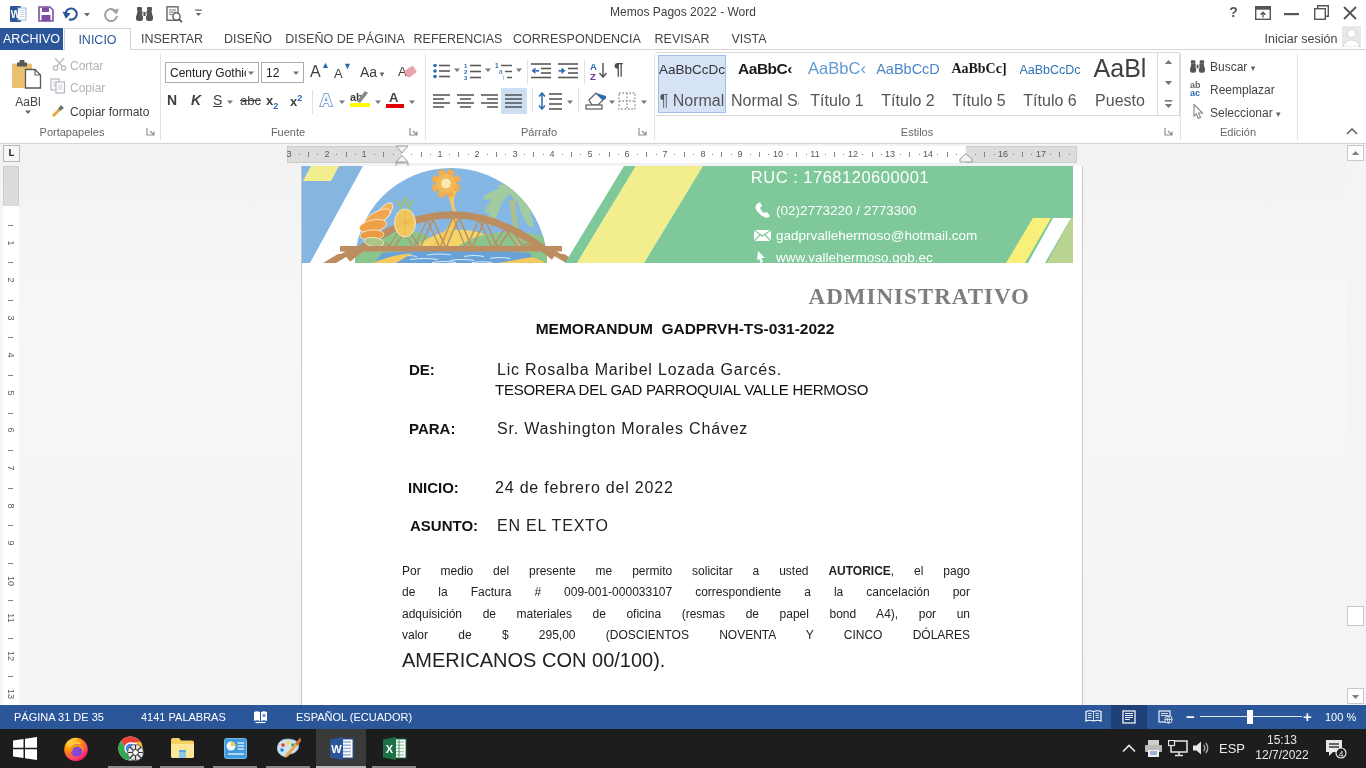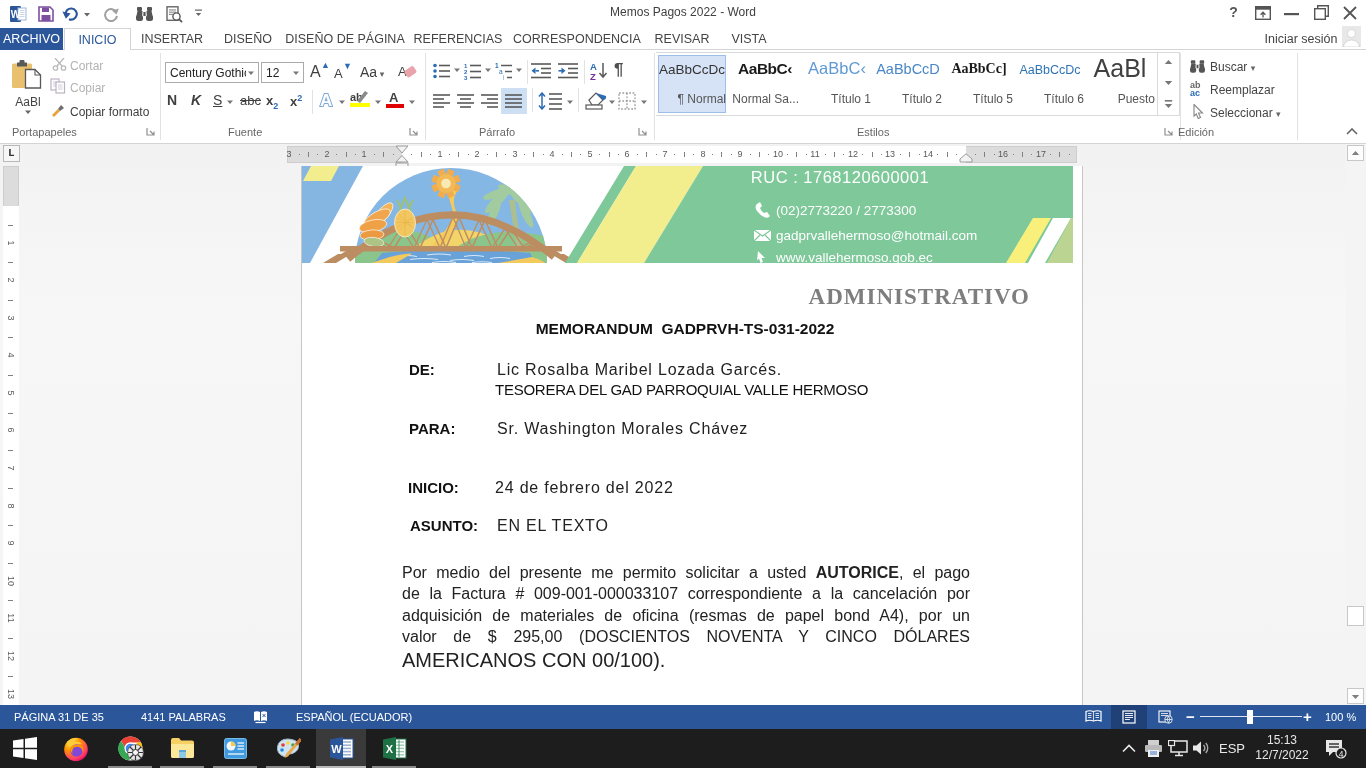--- a/index.html
+++ b/index.html
@@ -6,35 +6,35 @@
 html,body{width:1366px;height:768px;overflow:hidden}
 body{position:relative;font-family:"Liberation Sans",sans-serif;background:#fff;font-size:12px;color:#444}
 .abs{position:absolute}
 svg{display:block}
 
 #titlebar{left:0;top:0;width:1366px;height:28px;background:#fff}
 #tabrow{left:0;top:28px;width:1366px;height:22px;background:#fff}
 #tabrow .tab{position:absolute;top:0;height:22px;line-height:22px;font-size:12.5px;color:#444;text-align:center}
 #ribbon{left:0;top:50px;width:1366px;height:94px;background:#fff;border-bottom:1px solid #d4d4d4}
 .gsep{position:absolute;top:3px;width:1px;height:87px;background:#e2e2e2}
-.glabel{position:absolute;top:76px;font-size:11px;color:#666;width:120px}
+.glabel{position:absolute;top:76px;font-size:11px;color:#666;text-align:center;width:120px}
 .launch{position:absolute;top:77px;width:10px;height:10px}
 .sty{text-align:center;white-space:nowrap;overflow:hidden}
-.styl{top:42px;text-align:right;font-size:12px;color:#555;white-space:nowrap;overflow:hidden}
+.styl{top:42px;text-align:center;font-size:16px;color:#555;white-space:nowrap;overflow:hidden}
 
 #docarea{left:0;top:144px;width:1366px;height:561px;background:linear-gradient(#f2f2f2,#f7f7f7 30%,#f4f4f4)}
 .rnum{position:absolute;top:5px;width:16px;text-align:center;font-size:9px;color:#595959}
 .rtick{position:absolute;top:8px;width:1px;height:5px;background:#808080}
 .rdot{position:absolute;top:10px;width:1px;height:1px;background:#808080}
 .vnum{position:absolute;left:3px;width:16px;text-align:center;font-size:9px;color:#595959;transform:rotate(90deg)}
 .vtick{position:absolute;left:8px;width:5px;height:1px;background:#808080}
 .lab{position:absolute;font-weight:bold;font-size:15px;color:#111}
 .val{position:absolute;font-size:16px;letter-spacing:0.8px;color:#222;white-space:nowrap}
 .valb{position:absolute;font-weight:normal;font-size:15px;letter-spacing:-0.25px;color:#111;white-space:nowrap}
-.pline{text-align:justify;text-align-last:justify;font-size:16px;color:#222;height:21.3px;white-space:nowrap}
+.pline{text-align:justify;text-align-last:justify;font-size:12px;color:#222;height:21.3px;white-space:nowrap}
 .plast{font-size:20px;color:#222;height:21.2px}
 
 #statusbar{left:0;top:705px;width:1366px;height:24px;background:#2b579a;color:#fff;font-size:11px}
 
 #taskbar{left:0;top:729px;width:1366px;height:39px;background:#1d1d1d}
 .ult{position:absolute;bottom:0;height:2px;background:#8a8a8a}
 </style>
 </head>
 <body>
 <div class="abs" id="titlebar">

